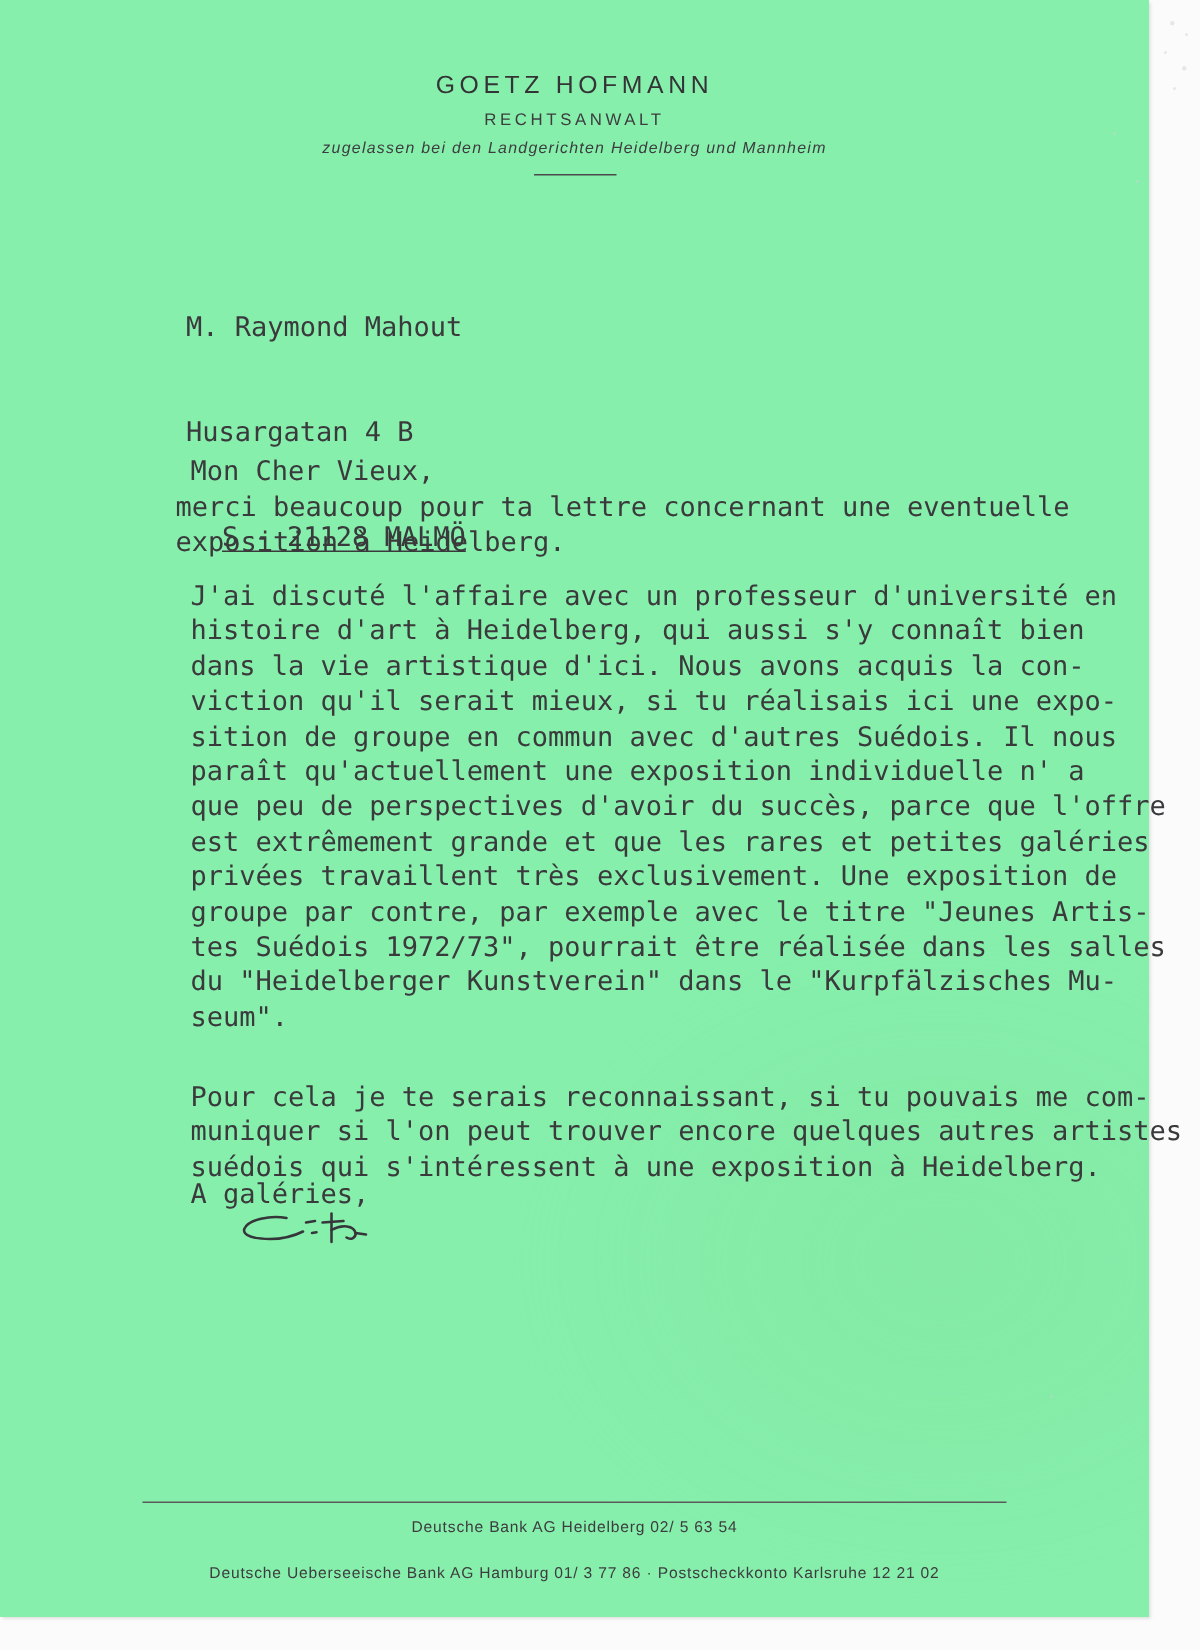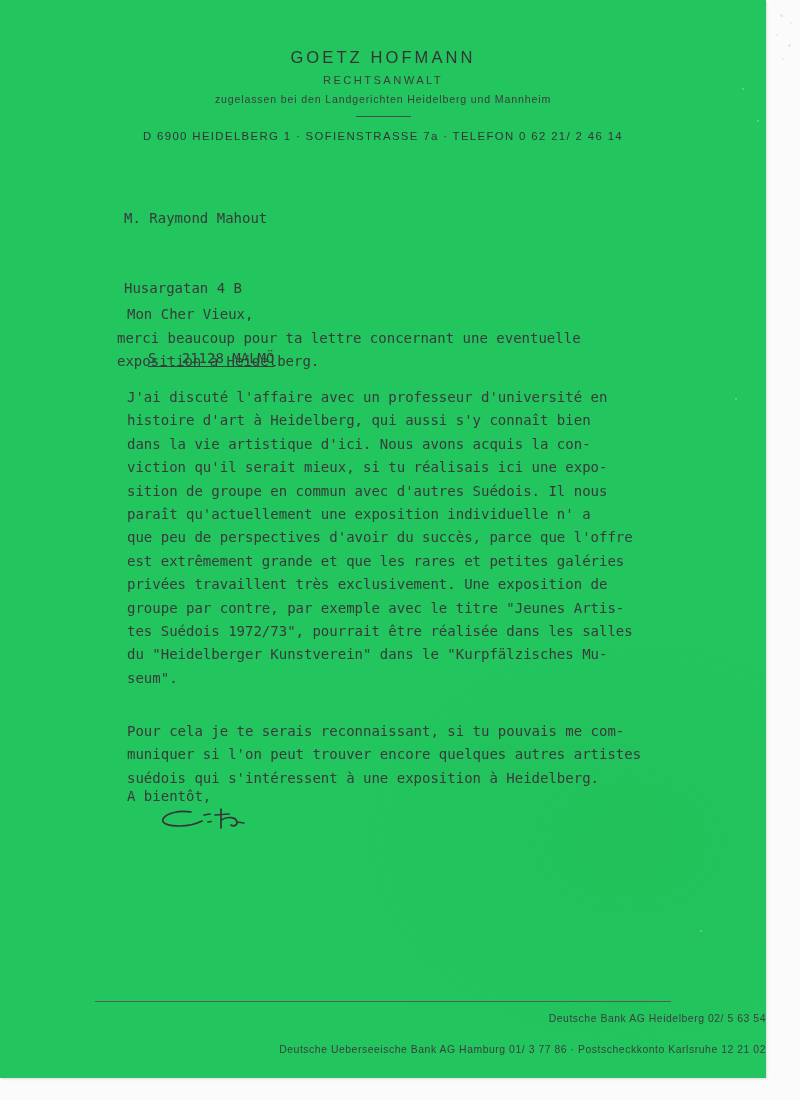--- a/index.html
+++ b/index.html
@@ -22,21 +22,21 @@
     background: #fbfbfc;
   }
 
   
   #paper {
     position: absolute;
     left: 0;
     top: 0;
     width: 766px;
     height: 1078px;
-    background: #22c55e;
+    background: #86efac;
     box-shadow: 1px 1px 2px rgba(120,118,105,0.22);
   }
   
   #paper::after {
     content: "";
     position: absolute;
     inset: 0;
     pointer-events: none;
     background:
       radial-gradient(ellipse 300px 200px at 18% 12%, rgba(255,255,255,0.55), rgba(255,255,255,0) 70%),
@@ -73,38 +73,39 @@
     margin-top: 7px;
     font-size: 11.2px;
     letter-spacing: 2.4px;
     color: #3d3d3f;
   }
   #firm-admission {
     margin-top: 7px;
     font-size: 10.6px;
     letter-spacing: .85px;
     color: #3d3d3f;
+    font-style: italic;
   }
   #letterhead-rule {
     width: 55px;
     height: 1px;
     background: #4a4a4c;
     margin: 11px auto 0 auto;
   }
   #firm-address {
     margin-top: 13px;
     font-size: 11.4px;
     letter-spacing: 1.35px;
     color: #343436;
   }
 
   
   .tw {
     font-family: "DejaVu Sans Mono", "Liberation Mono", monospace;
-    font-size: 14px;
+    font-size: 18px;
     line-height: 23.4px;
     color: #3a3a3c;
     white-space: pre;
     letter-spacing: 0px;
   }
 
   #recipient {
     position: absolute;
     left: 124px;
     top: 160px;
@@ -149,21 +150,21 @@
     top: 1001px;
     width: 576px;
     height: 1px;
     background: #5a5a5c;
   }
   #footer {
     position: absolute;
     left: 0;
     top: 1013px;
     width: 766px;
-    text-align: right;
+    text-align: center;
     color: #3d3d3f;
   }
   #footer-line-1 {
     font-size: 10.4px;
     letter-spacing: .55px;
   }
   #footer-line-2 {
     margin-top: 20px;
     font-size: 10.4px;
     letter-spacing: .55px;
@@ -174,21 +175,20 @@
 
 <div id="scan-bg"></div>
 
 <div id="paper">
 
   <div id="letterhead">
     <div id="firm-name">GOETZ HOFMANN</div>
     <div id="firm-role">RECHTSANWALT</div>
     <div id="firm-admission">zugelassen bei den Landgerichten Heidelberg und Mannheim</div>
     <div id="letterhead-rule"></div>
-    <div id="firm-address">D 6900 HEIDELBERG 1 · SOFIENSTRASSE 7a · TELEFON 0 62 21/ 2 46 14</div>
   </div>
 
   <div id="recipient" class="tw">
     <div>M. Raymond Mahout</div>
     <div>Husargatan 4 B</div>
     <div class="underlined">S - 21128 MALMÖ</div>
   </div>
 
 
   <div id="salutation" class="tw">Mon Cher Vieux,</div>
@@ -203,21 +203,21 @@
 que peu de perspectives d'avoir du succès, parce que l'offre
 est extrêmement grande et que les rares et petites galéries
 privées travaillent très exclusivement. Une exposition de
 groupe par contre, par exemple avec le titre "Jeunes Artis-
 tes Suédois 1972/73", pourrait être réalisée dans les salles
 du "Heidelberger Kunstverein" dans le "Kurpfälzisches Mu-
 seum".</div>
   <div id="para-3" class="tw">Pour cela je te serais reconnaissant, si tu pouvais me com-
 muniquer si l'on peut trouver encore quelques autres artistes
 suédois qui s'intéressent à une exposition à Heidelberg.</div>
-  <div id="closing" class="tw">A bientôt,</div>
+  <div id="closing" class="tw">A galéries,</div>
 
   <svg id="signature" viewBox="0 0 110 38">
     <g fill="none" stroke="#35353a" stroke-width="1.7" stroke-linecap="round" stroke-linejoin="round">
       <path d="M33 6 C22 4, 8 7, 5 13 C3 18, 12 20, 22 20 C30 20, 38 18, 44 15"></path>
       <path d="M46 9 L52 8"></path>
       <path d="M50 16 L53 15.5"></path>
       <path d="M63 3 L63 22"></path>
       <path d="M57 9 L71 8"></path>
       <path d="M63 14 C70 10, 78 11, 79 16 C79.5 19, 76 21, 73 19"></path>
       <path d="M79 16 L86 17"></path>

